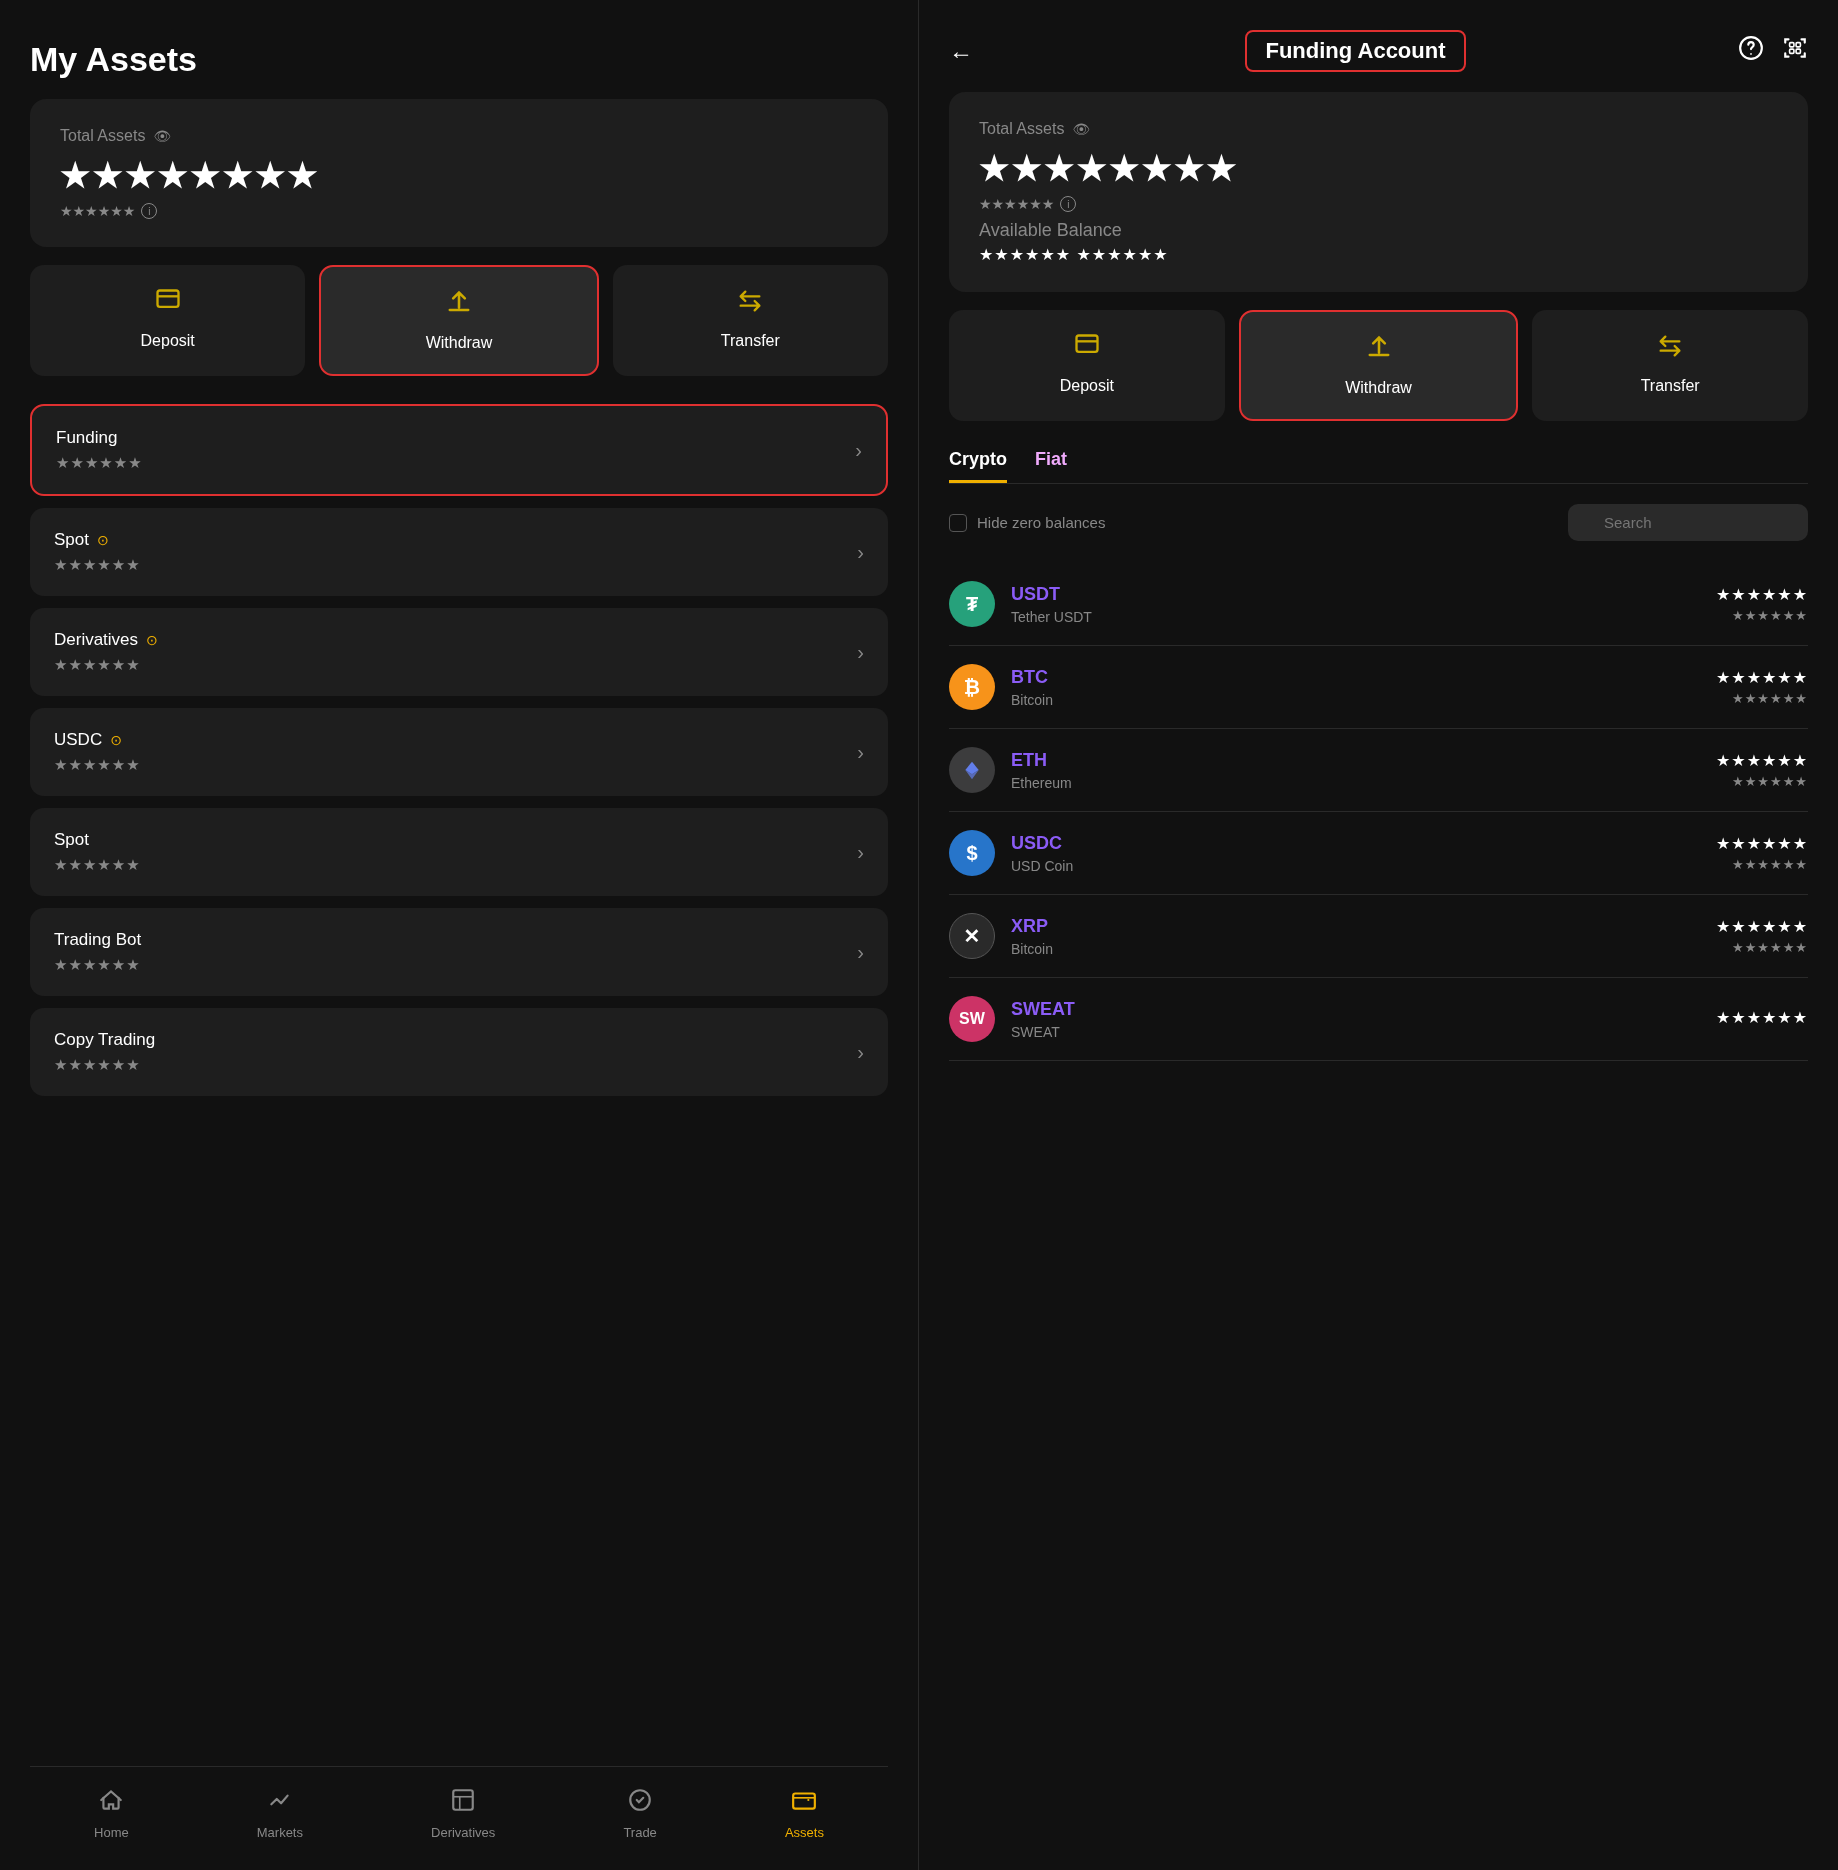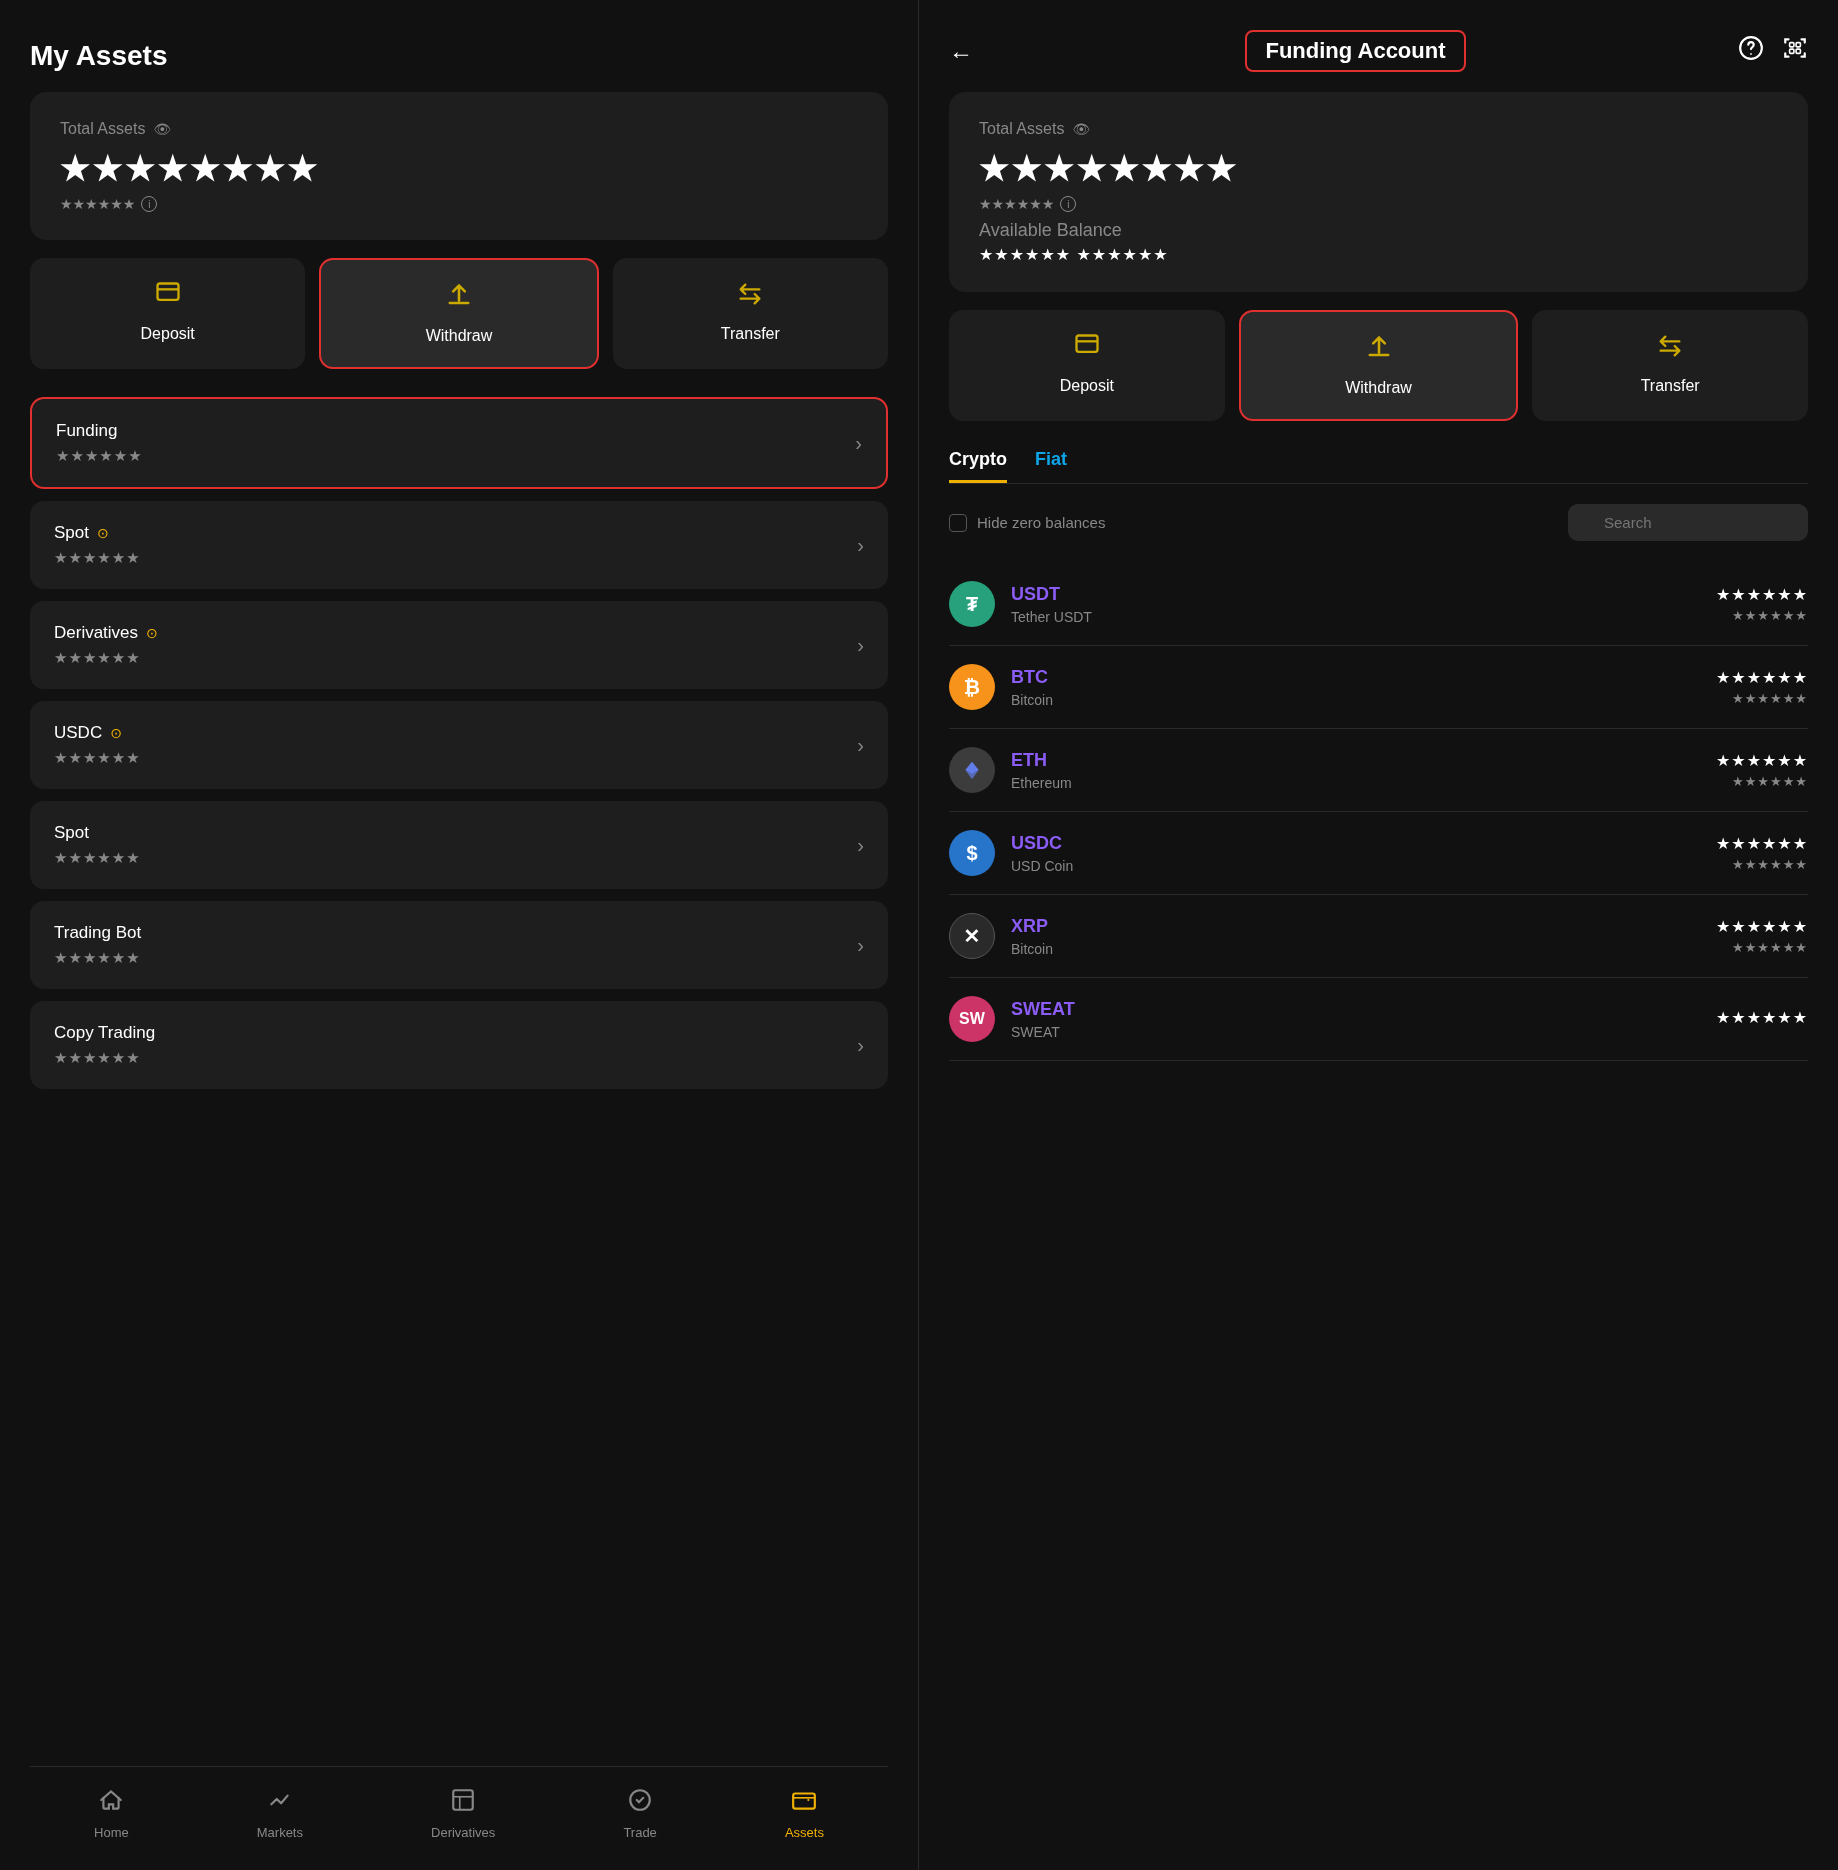--- a/index.html
+++ b/index.html
@@ -26,21 +26,21 @@
       width: 919px;
       background: #111111;
       padding: 20px 30px 20px;
       display: flex;
       flex-direction: column;
     }
 
     
     .section-title {
       color: #ffffff;
-      font-size: 28px;
+      font-size: 34px;
       font-weight: 700;
       margin-bottom: 20px;
     }
 
     .assets-card {
       background: #1e1e1e;
       border-radius: 16px;
       padding: 28px 30px;
       margin-bottom: 18px;
     }
@@ -260,21 +260,21 @@
       display: flex;
       gap: 28px;
       margin-bottom: 20px;
       border-bottom: 1px solid #2a2a2a;
       padding-bottom: 0;
     }
 
     .tab {
       font-size: 18px;
       font-weight: 600;
-      color: #0ea5e9;
+      color: #f0abfc;
       cursor: pointer;
       padding-bottom: 10px;
       border-bottom: 3px solid transparent;
     }
 
     .tab.active {
       color: #ffffff;
       border-bottom: 3px solid #f0b000;
     }
 

